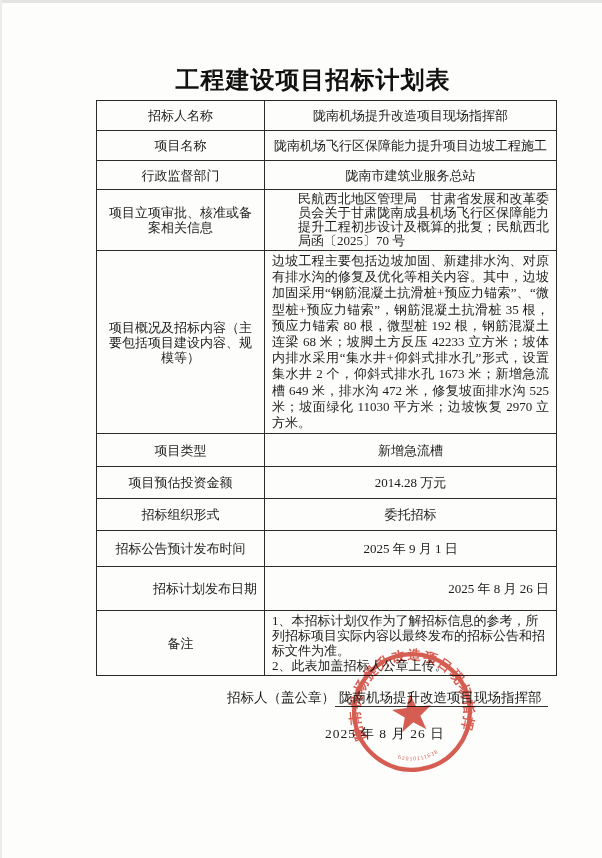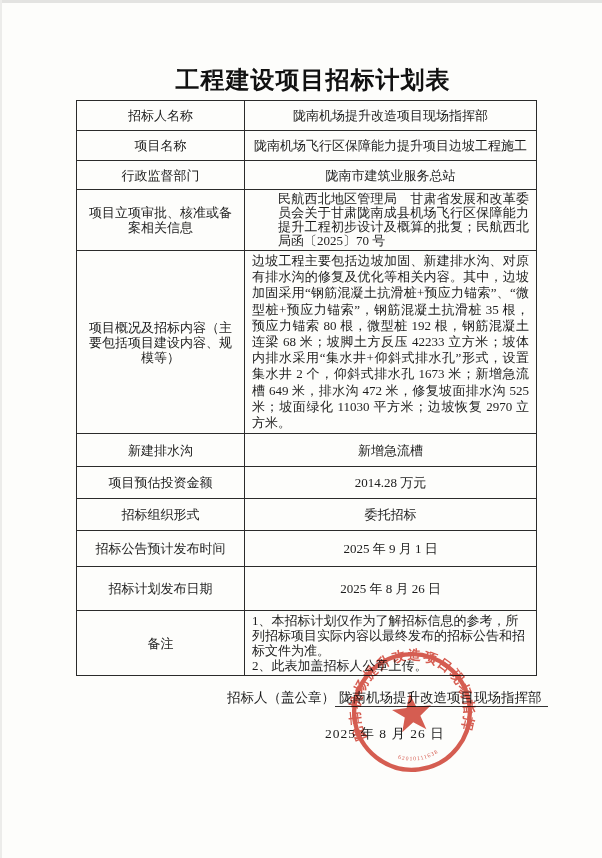--- a/index.html
+++ b/index.html
@@ -13,41 +13,41 @@
   .scan-edge-top{position:absolute;left:0;top:0;width:602px;height:3px;background:#e3e3e1;}
   .scan-edge-left{position:absolute;left:0;top:0;width:2px;height:858px;background:#ececea;}
 
   .doc-title{
     position:absolute;left:12px;top:64px;width:602px;
     text-align:center;font-size:24px;font-weight:bold;
     letter-spacing:1px;color:#111;
   }
 
   table.plan{
-    position:absolute;left:76px;top:100px;
+    position:absolute;left:96px;top:100px;
     width:430px;border-collapse:collapse;
     table-layout:fixed;
   }
   table.plan td{
     border:1.5px solid #2b2b2b;
     font-size:13px;
     vertical-align:middle;
     padding:2px 7px;
     line-height:15px;
   }
   td.lbl{width:153px;text-align:center;line-height:15px;}
   td.val{width:277px;text-align:center;}
   td.val.multiline{text-align:justify;text-align-last:left;line-height:15.5px;}
   tr.r1 td{height:25px;} tr.r2 td{height:25px;} tr.r3 td{height:24px;}
   tr.r4 td{height:40px;}
   tr.r4 td.val{line-height:14px;padding-left:33px;}
   tr.r5 td{height:161px;}
   tr.r5 td.val{line-height:16.2px;margin-left:18px;}
   tr.r6 td{height:28px;} tr.r7 td{height:27px;} tr.r8 td{height:27px;}
-  tr.r9 td{height:34px;} tr.r10 td{height:31px;} tr.r11 td{height:39px;}
+  tr.r9 td{height:34px;} tr.r10 td{height:31px;} tr.r11 td{height:39px;text-align:right;}
   tr.r12 td{height:54px;}
   tr.r12 td.val{text-align:left;line-height:15px;vertical-align:middle;}
 
   .footer-sign{
     position:absolute;left:227px;top:689px;
     font-size:13.5px;white-space:nowrap;
   }
   .signer-name{
     border-bottom:1.2px solid #333;
     padding:0 6px 1px 4px;
@@ -90,21 +90,21 @@
     </tr>
     <tr class="r4">
       <td class="lbl">项目立项审批、核准或备案相关信息</td>
       <td class="val multiline">民航西北地区管理局　甘肃省发展和改革委员会关于甘肃陇南成县机场飞行区保障能力提升工程初步设计及概算的批复；民航西北局函〔2025〕70 号</td>
     </tr>
     <tr class="r5">
       <td class="lbl">项目概况及招标内容（主要包括项目建设内容、规模等）</td>
       <td class="val multiline">边坡工程主要包括边坡加固、新建排水沟、对原有排水沟的修复及优化等相关内容。其中，边坡加固采用“钢筋混凝土抗滑桩+预应力锚索”、“微型桩+预应力锚索”，钢筋混凝土抗滑桩 35 根，预应力锚索 80 根，微型桩 192 根，钢筋混凝土连梁 68 米；坡脚土方反压 42233 立方米；坡体内排水采用“集水井+仰斜式排水孔”形式，设置集水井 2 个，仰斜式排水孔 1673 米；新增急流槽 649 米，排水沟 472 米，修复坡面排水沟 525 米；坡面绿化 11030 平方米；边坡恢复 2970 立方米。</td>
     </tr>
     <tr class="r6">
-      <td class="lbl">新建排水沟</td>
+      <td class="lbl">项目类型</td>
       <td class="val">新增急流槽</td>
     </tr>
     <tr class="r7">
       <td class="lbl">项目预估投资金额</td>
       <td class="val">2014.28 万元</td>
     </tr>
     <tr class="r8">
       <td class="lbl">招标组织形式</td>
       <td class="val">委托招标</td>
     </tr>

